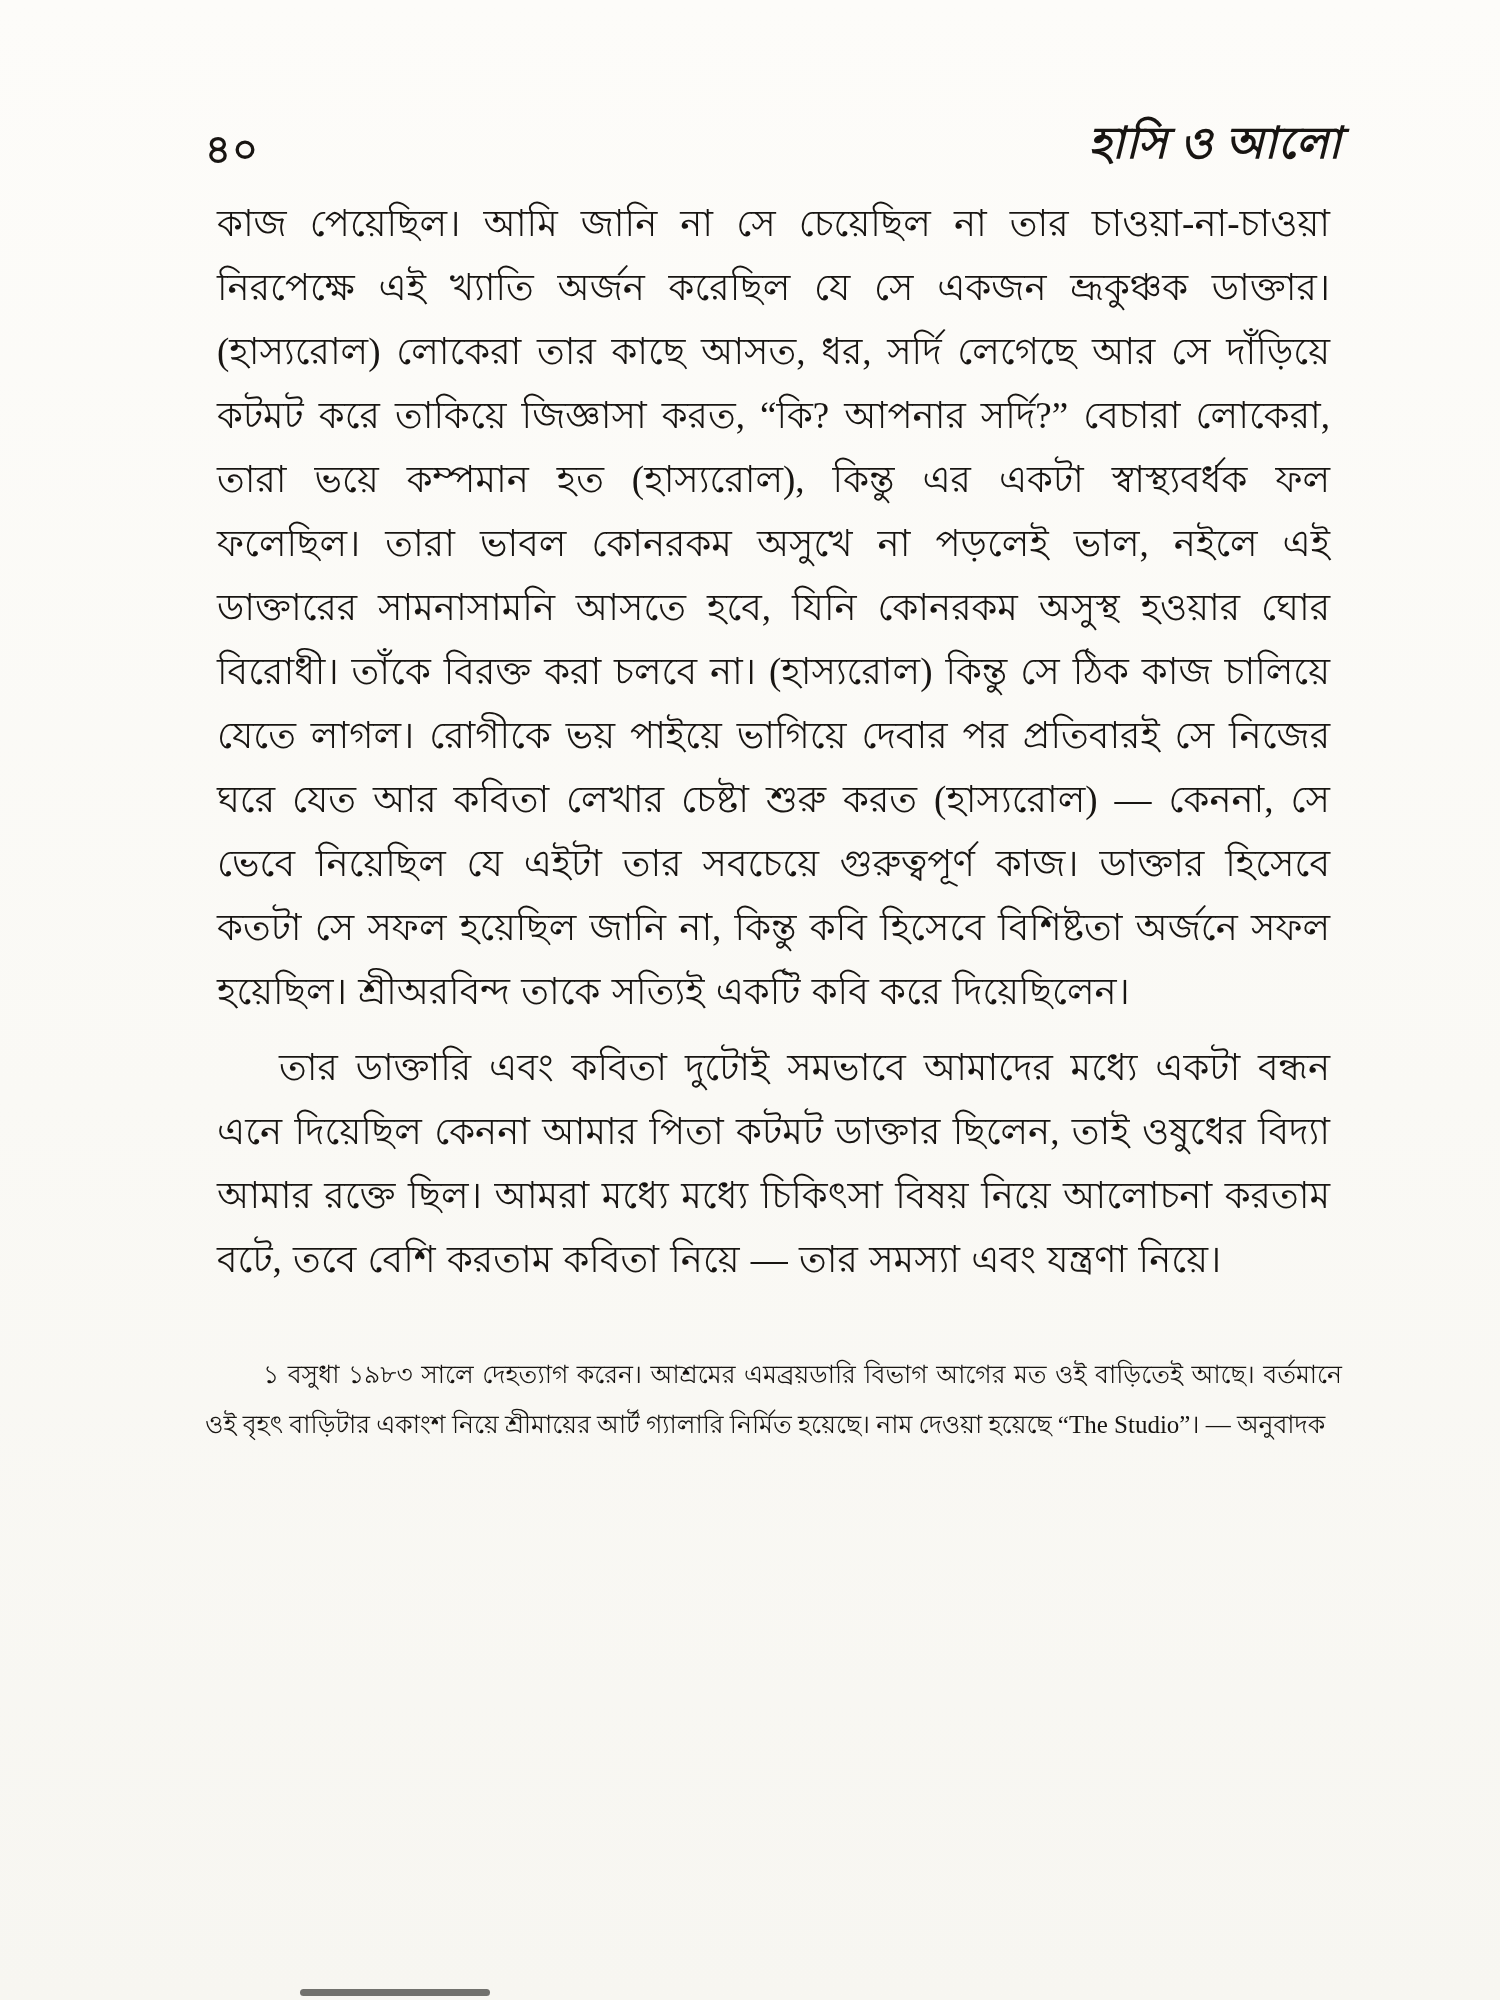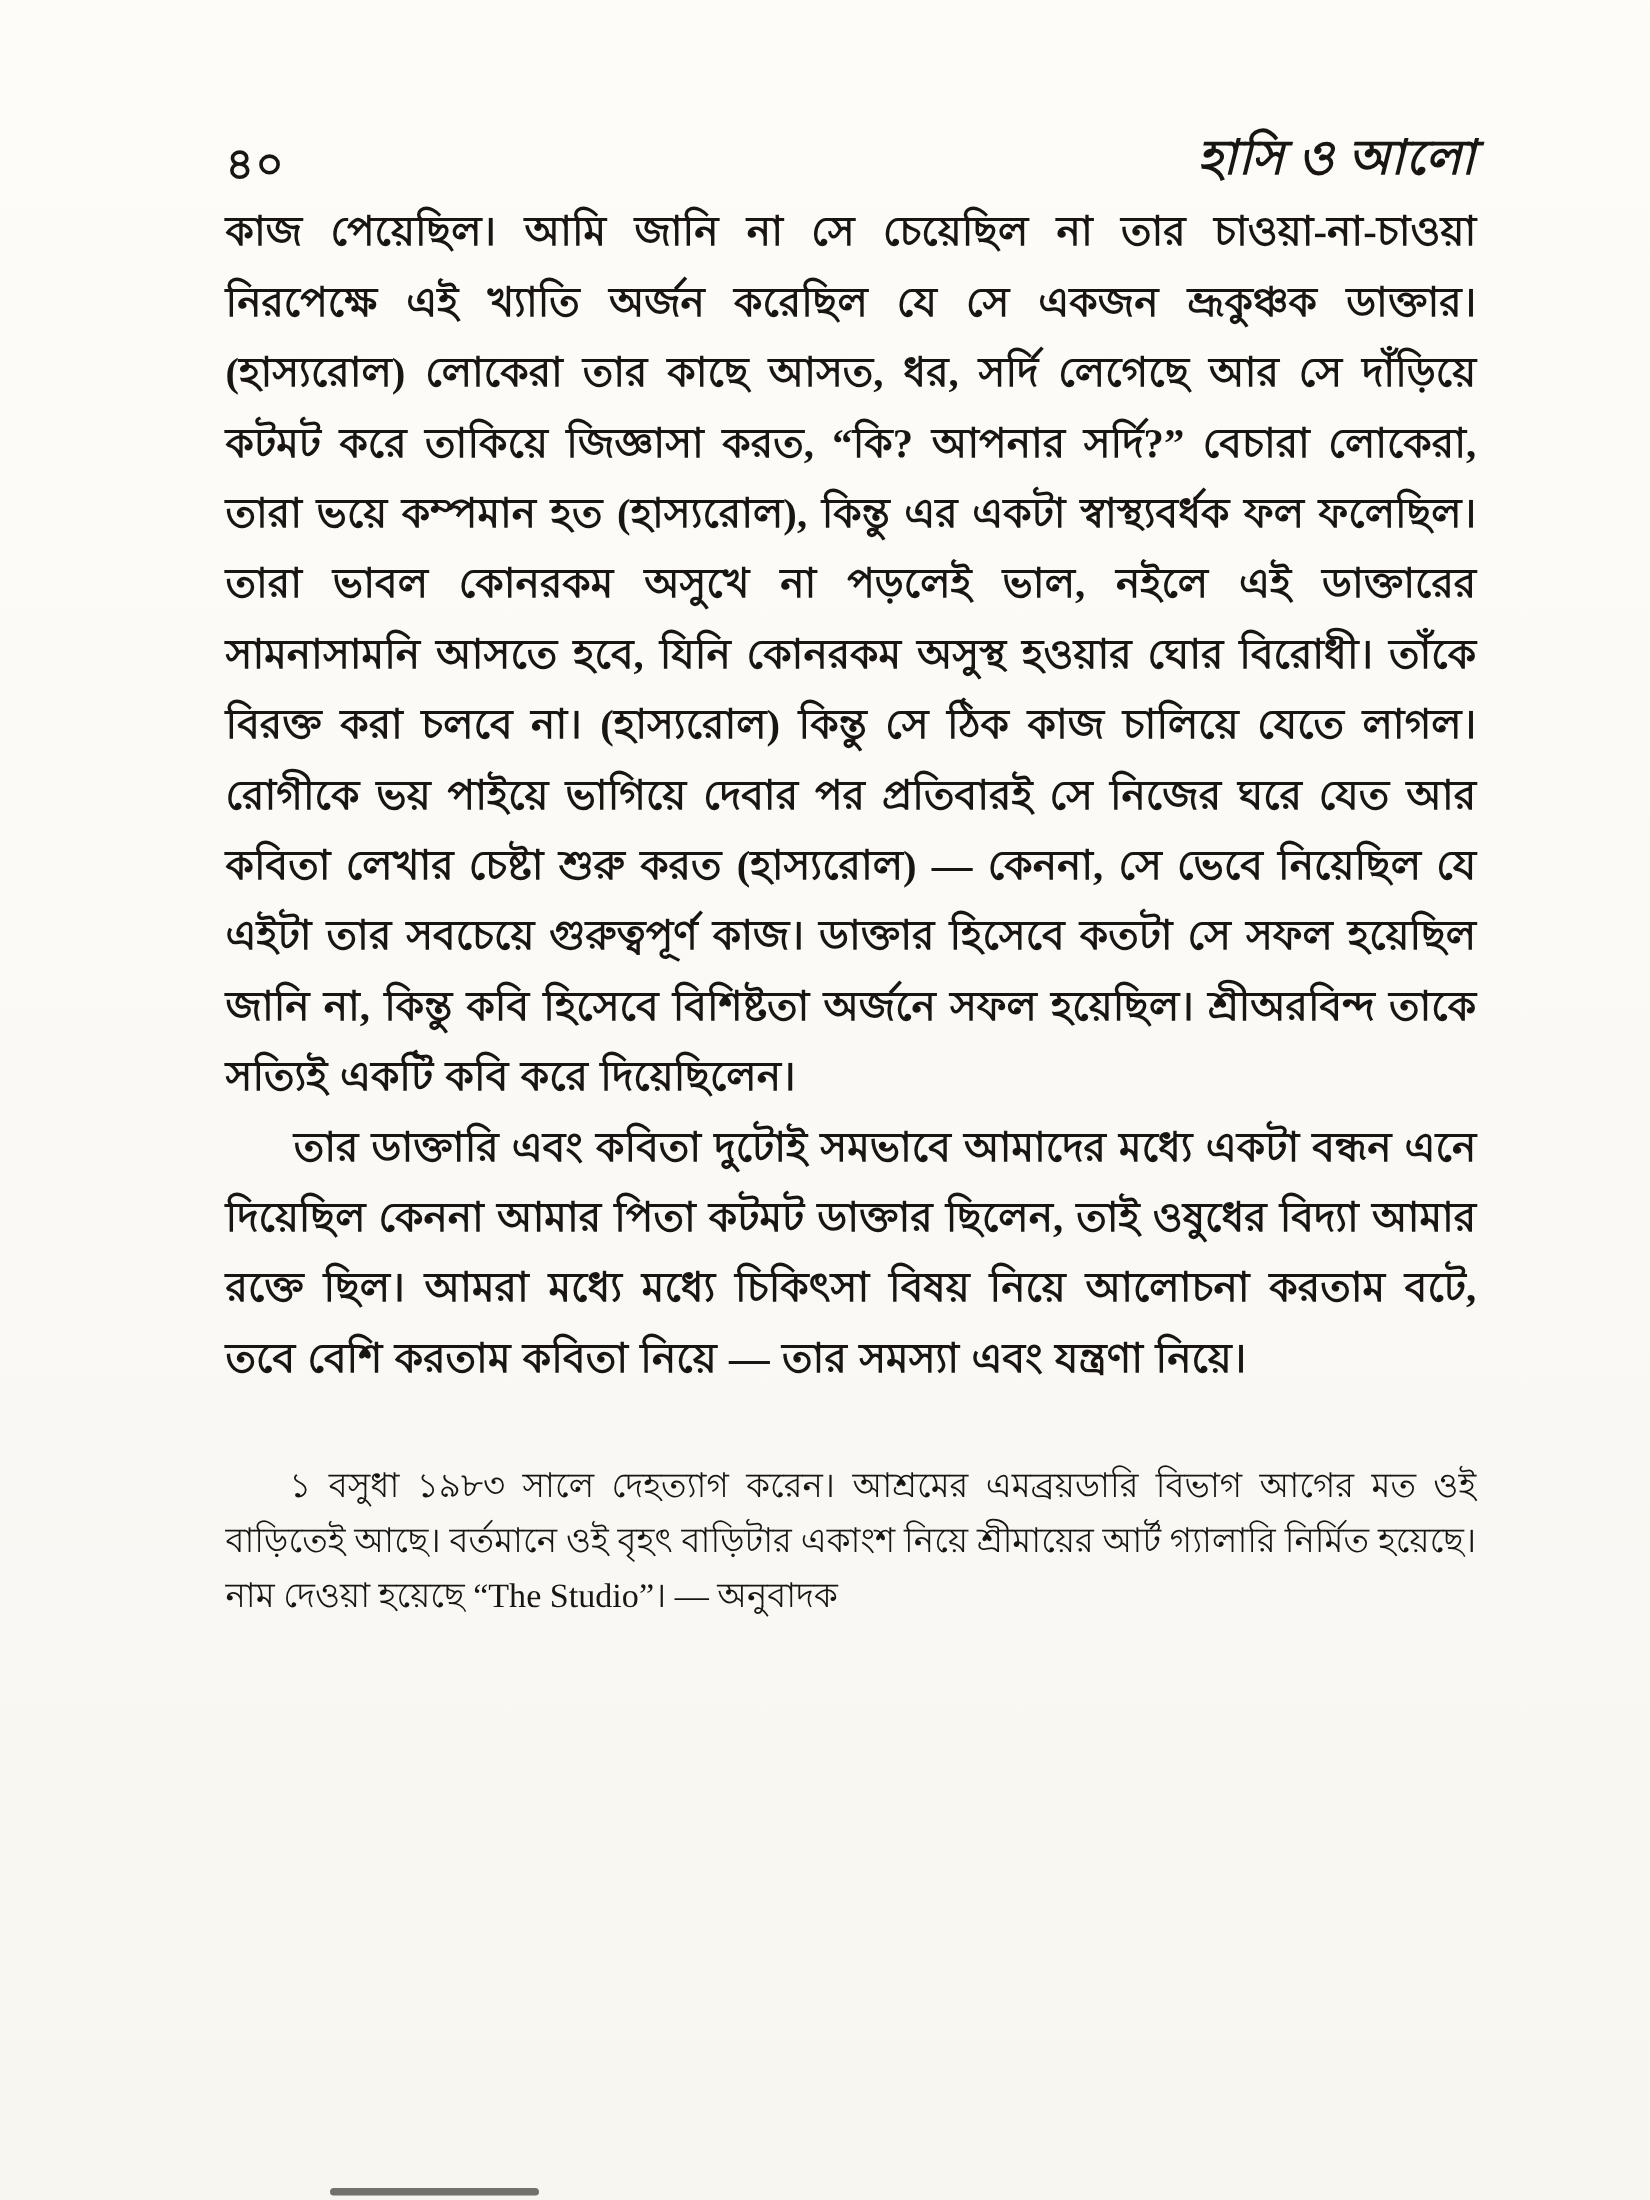--- a/index.html
+++ b/index.html
@@ -40,34 +40,34 @@
     left: 0;
     right: 0;
     top: 0;
     text-align: right;
     font-size: 44px;
     font-weight: bold;
     font-style: italic;
     letter-spacing: 1px;
   }
   .page-body p {
-    margin: 0;
+    margin: 12px;
     font-size: 37px;
     line-height: 64px;
     text-align: justify;
     text-justify: inter-word;
-    font-weight: 700;
+    font-weight: 400;
     word-spacing: 2px;
   }
   .page-body p.indented {
     text-indent: 62px;
   }
   .footnote {
     margin-top: 58px;
-    font-size: 31px;
+    font-size: 25px;
     line-height: 50px;
     text-align: justify;
     font-weight: 500;
   }
   .footnote .fn-text {
     display: block;
     text-indent: 58px;
   }
   .scan-artifact {
     position: absolute;

